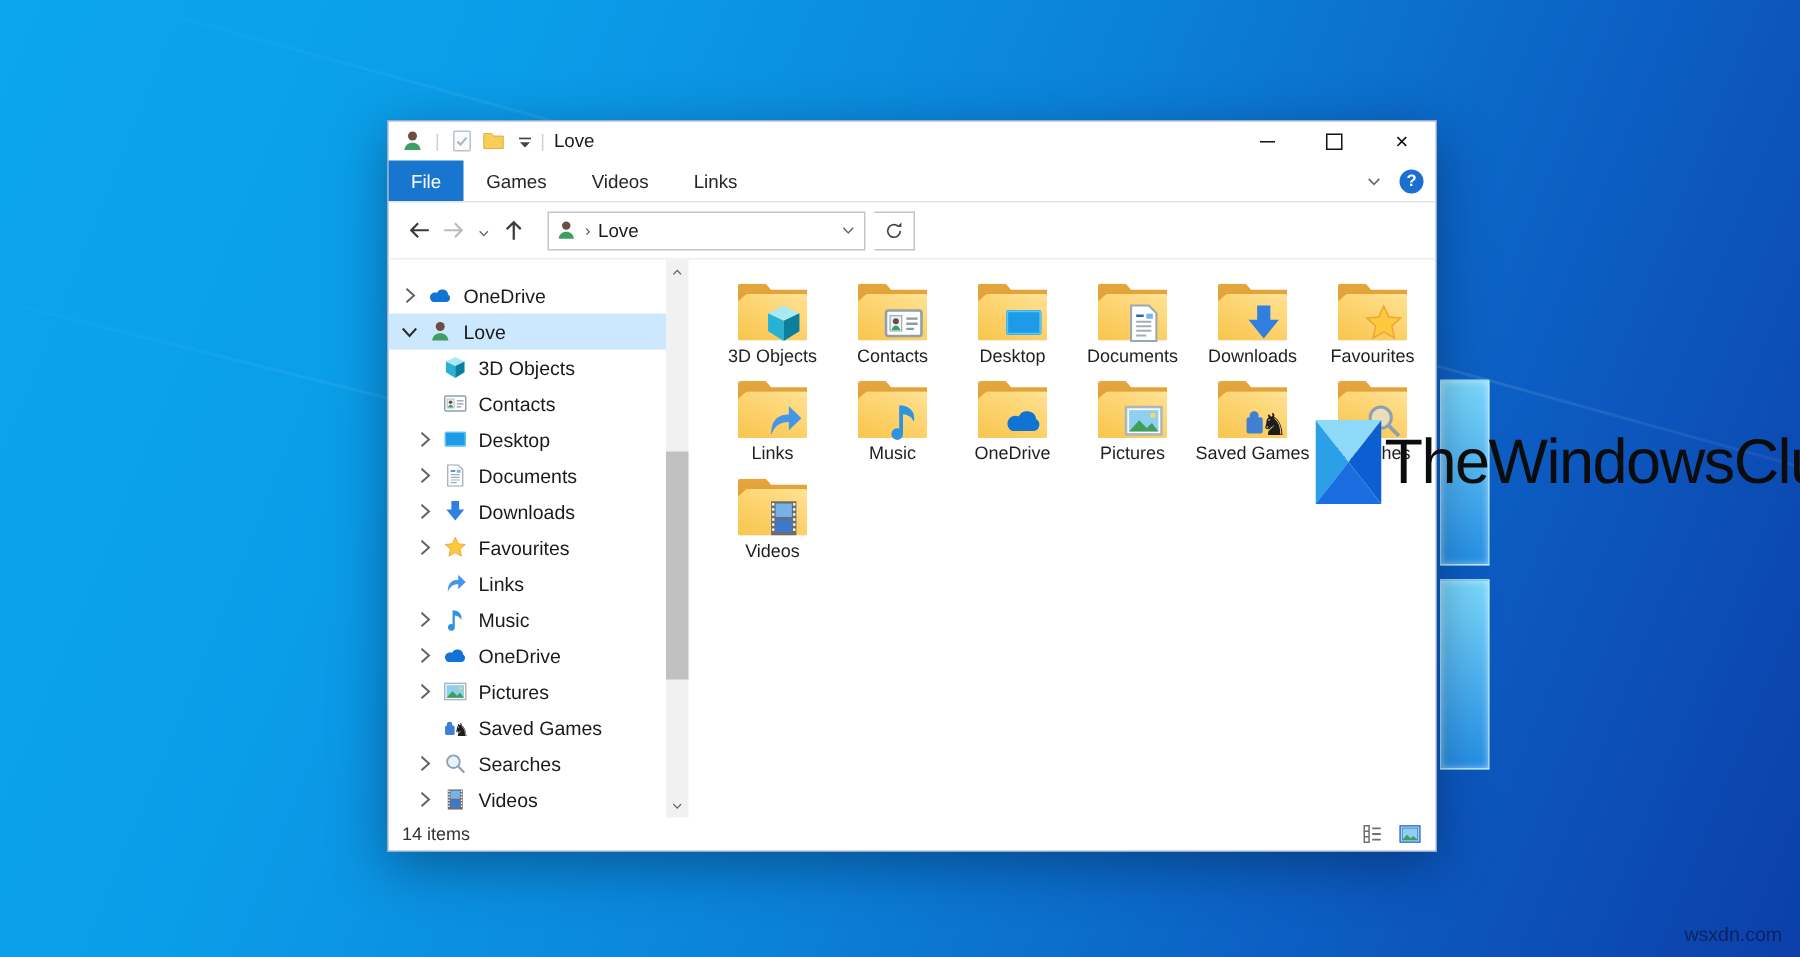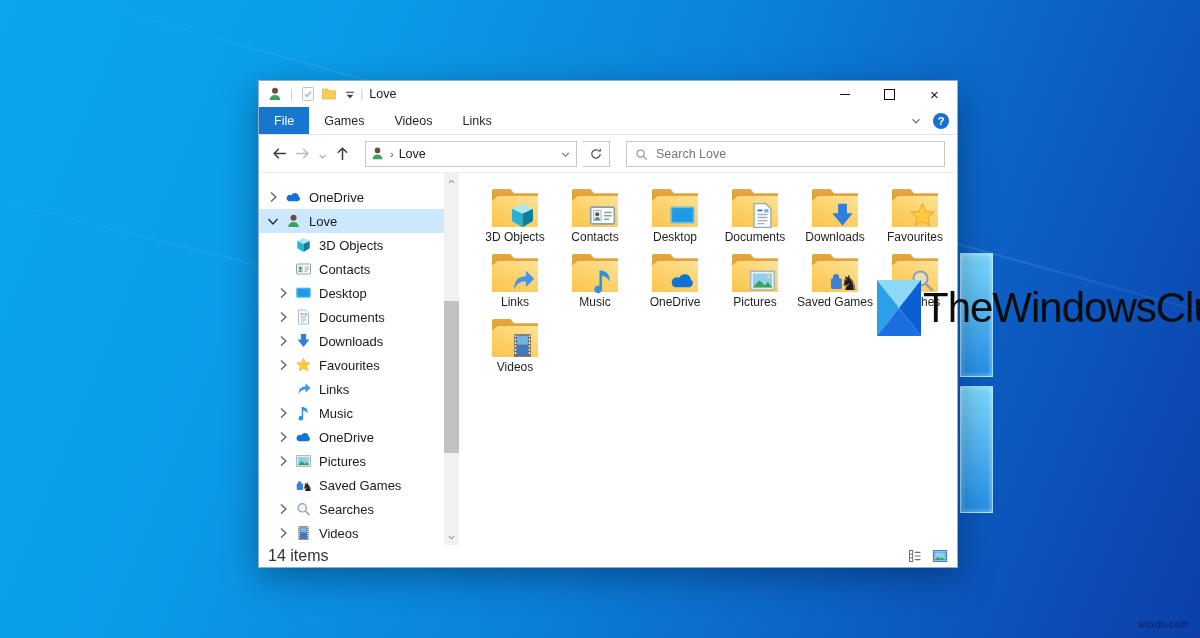--- a/index.html
+++ b/index.html
@@ -89,32 +89,32 @@
   .f-back{position:absolute;left:0;top:0;width:100%;height:100%;border-radius:2px;
     background:linear-gradient(180deg,#e6a63e,#d2942e);
     clip-path:polygon(0 0,40% 0,48% 11%,100% 11%,100% 100%,0 100%);}
   .f-front{position:absolute;left:0;bottom:0;width:100%;height:82%;border-radius:1px;
     background:linear-gradient(205deg,#ffe398 0%,#fdd470 45%,#f8c44d 100%);
     clip-path:polygon(13% 0,100% 0,100% 100%,0 100%,0 16%);}
   .overlay{position:absolute;width:27px;height:27px;right:2px;bottom:-2px;}
   .overlay svg{width:100%;height:100%;display:block}
   .tile-label{font-size:12px;line-height:14px;color:#1f1f1f;margin-top:3px;word-wrap:break-word;}
 
-  .statusbar{height:22px;flex:0 0 auto;display:flex;align-items:center;padding:0 9px;font-size:16px;color:#333;}
+  .statusbar{height:22px;flex:0 0 auto;display:flex;align-items:center;padding:0 9px;font-size:12px;color:#333;}
   .status-views{margin-left:auto;display:flex;gap:9px;align-items:center;}
   .sv-ic{width:16px;height:16px}
   .sv-ic svg{width:100%;height:100%}
 
   
   .twc{position:absolute;left:877px;top:280px;z-index:50;display:flex;align-items:center;pointer-events:none;}
   .twc-diamond{width:44px;height:56px;flex:0 0 auto;}
   .twc-diamond svg{width:100%;height:100%}
   .twc-text{font-size:42px;color:#0c0c0c;letter-spacing:-1px;margin-left:2px;font-weight:500;
     font-family:"Liberation Sans",sans-serif;white-space:nowrap;}
-  .watermark{position:absolute;right:12px;bottom:8px;font-size:10px;color:rgba(10,10,30,.55);z-index:60;}
+  .watermark{position:absolute;right:12px;bottom:8px;font-size:13px;color:rgba(10,10,30,.55);z-index:60;}
 </style>
 </head>
 <body>
 
 <div class="desktop">
   <div class="beam beam-a"></div>
   <div class="beam beam-b"></div>
   <div class="wl-pane p1"></div>
   <div class="wl-pane p2"></div>
 
@@ -188,27 +188,20 @@
         <span class="addr-chev"><svg viewBox="0 0 16 16">
               <path d="M4 6l4 4.2L12 6" fill="none" stroke="#6a6a6a" stroke-width="1.3"></path>
             </svg></span>
       </div>
       <div class="refresh-box">
         <span class="icn"><svg viewBox="0 0 16 16">
               <path d="M12.8 8A4.8 4.8 0 1 1 11 4.2" fill="none" stroke="#444" stroke-width="1.3"></path>
               <path d="M13.6 1.6v3.4h-3.4z" fill="#444"></path>
             </svg></span>
       </div>
-      <div class="search-box">
-        <span class="icn"><svg viewBox="0 0 16 16">
-              <circle cx="6.8" cy="6.8" r="4.4" fill="none" stroke="#8a8a8a" stroke-width="1.3"></circle>
-              <path d="M10.2 10.2L14.4 14.4" stroke="#8a8a8a" stroke-width="1.3"></path>
-            </svg></span>
-        <span class="search-ph">Search Love</span>
-      </div>
     </div>
 
     <div class="win-body">
       <div class="sidebar" id="sidebar-list">
           <div class="tree-row lv0">
             <span class="tr-chev"><svg viewBox="0 0 16 16">
                 <path d="M6 3.5l5 4.5-5 4.5" fill="none" stroke="#616161" stroke-width="1.3"></path>
               </svg></span>
             <span class="tr-icon"><svg viewBox="0 0 20 14">
                 <path d="M16.2 6.3A4.6 4.6 0 0 0 7.5 4.9 3.7 3.7 0 0 0 4.2 12h11a3.1 3.1 0 0 0 1-5.7z" fill="#1173d4"></path>

